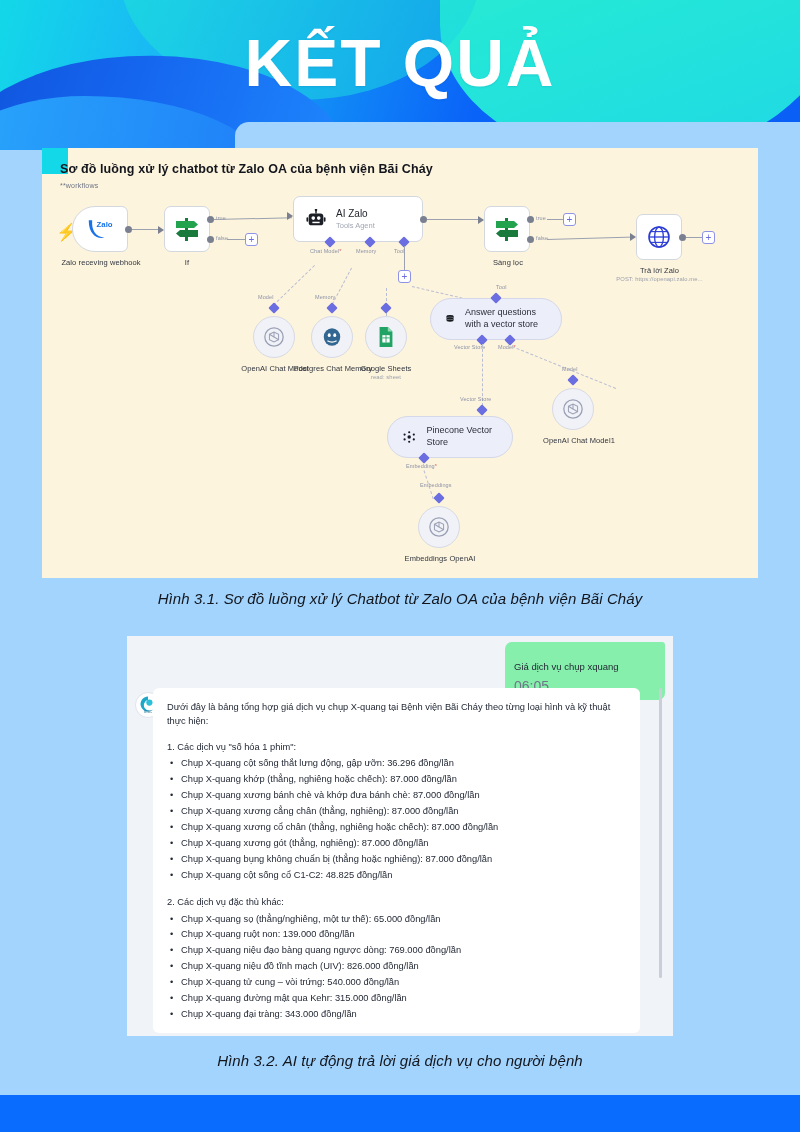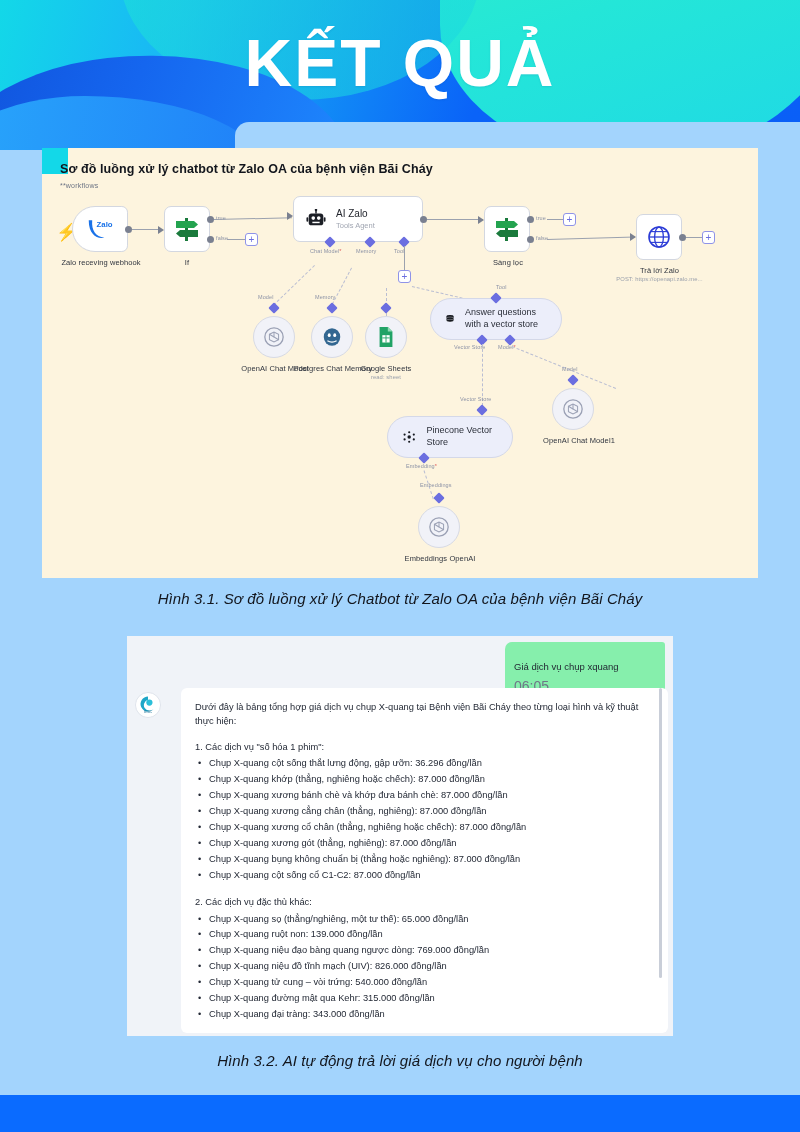--- a/index.html
+++ b/index.html
@@ -281,21 +281,21 @@
     position: absolute;
     left: 8px; top: 56px;
     width: 26px; height: 26px;
     border-radius: 50%;
     background: #ffffff;
     border: 1px solid #dfe4ec;
     overflow: hidden;
   }
   .bubble-bot {
     position: absolute;
-    left: 54px; top: 52px;
+    left: 26px; top: 52px;
     width: 487px; height: 345px;
     background: #ffffff;
     border-radius: 6px;
     padding: 12px 14px 0 14px;
     overflow: hidden;
   }
   .bot-p {
     font-size: 9.3px;
     color: #242a36;
     line-height: 1.55;
@@ -584,21 +584,21 @@
     <div>
       <div class="bot-h">1. Các dịch vụ "số hóa 1 phim":</div>
       <ul class="bot-ul">
         <li>Chụp X-quang cột sống thắt lưng động, gập ưỡn: 36.296 đồng/lần</li>
         <li>Chụp X-quang khớp (thẳng, nghiêng hoặc chếch): 87.000 đồng/lần</li>
         <li>Chụp X-quang xương bánh chè và khớp đưa bánh chè: 87.000 đồng/lần</li>
         <li>Chụp X-quang xương cẳng chân (thẳng, nghiêng): 87.000 đồng/lần</li>
         <li>Chụp X-quang xương cổ chân (thẳng, nghiêng hoặc chếch): 87.000 đồng/lần</li>
         <li>Chụp X-quang xương gót (thẳng, nghiêng): 87.000 đồng/lần</li>
         <li>Chụp X-quang bụng không chuẩn bị (thẳng hoặc nghiêng): 87.000 đồng/lần</li>
-        <li>Chụp X-quang cột sống cổ C1-C2: 87.000 đồng/lần</li>
+        <li>Chụp X-quang cột sống cổ C1-C2: 48.825 đồng/lần</li>
       </ul>
     </div>
 
     <div>
       <div class="bot-h">2. Các dịch vụ đặc thù khác:</div>
       <ul class="bot-ul">
         <li>Chụp X-quang sọ (thẳng/nghiêng, một tư thế): 65.000 đồng/lần</li>
         <li>Chụp X-quang ruột non: 139.000 đồng/lần</li>
         <li>Chụp X-quang niệu đạo bàng quang ngược dòng: 769.000 đồng/lần</li>
         <li>Chụp X-quang niệu đồ tĩnh mạch (UIV): 826.000 đồng/lần</li>

